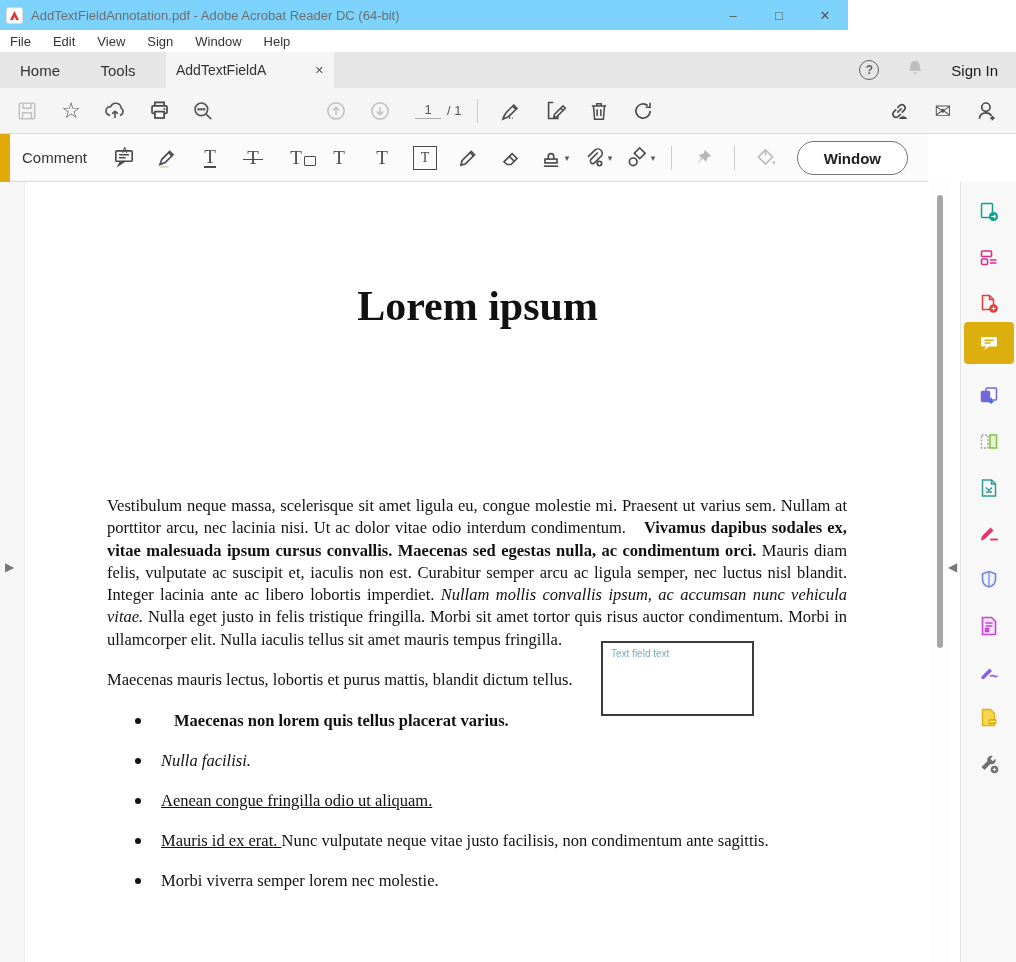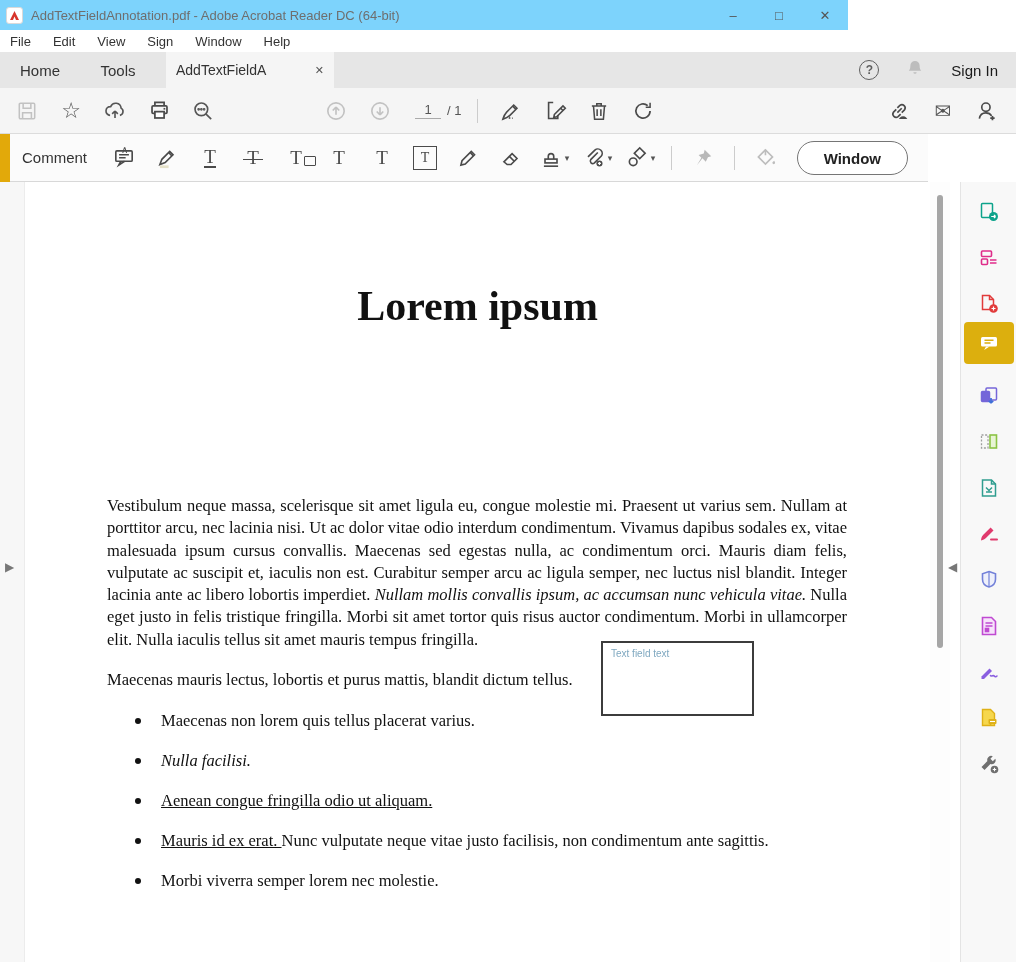--- a/index.html
+++ b/index.html
@@ -92,21 +92,21 @@
     font-size:16.5px; line-height:22.3px; text-align:justify; }
   .doc-para2 { position:absolute; top:488px; left:82px; width:600px; font-size:16.5px; }
   .textfield { position:absolute; left:576px; top:459px; width:153px; height:75px;
     border:2px solid #3C3C3C; background:#fff; padding:5px 8px;
     font-family:"Liberation Sans", sans-serif; font-size:10px; color:#7FA8C0; }
   .doc-bullets { position:absolute; top:528px; left:108px; width:700px; list-style:none; }
   .doc-bullets li { position:relative; padding-left:28px; margin-bottom:18px;
     font-size:16.5px; line-height:22px; }
   .doc-bullets li::before { content:""; position:absolute; left:2px; top:8px; width:6px; height:6px;
     border-radius:50%; background:#111; }
-  .b-bold { font-weight:normal; }
+  .b-bold { font-weight:bold;margin-left:13px; }
   .b-it { font-style:italic; }
   .b-ul { text-decoration:underline; }
 
   .scroll-lane { position:absolute; left:930px; top:0; width:20px; height:780px; background:#fdfdfd; }
   .scroll-thumb { position:absolute; left:7px; top:13px; width:6px; height:453px;
     background:#a6a6a6; border-radius:3px; }
 
   
   .rail { position:absolute; left:960px; top:0; width:56px; height:780px; background:#f8f8f8;
     border-left:1px solid #e4e4e4; }

